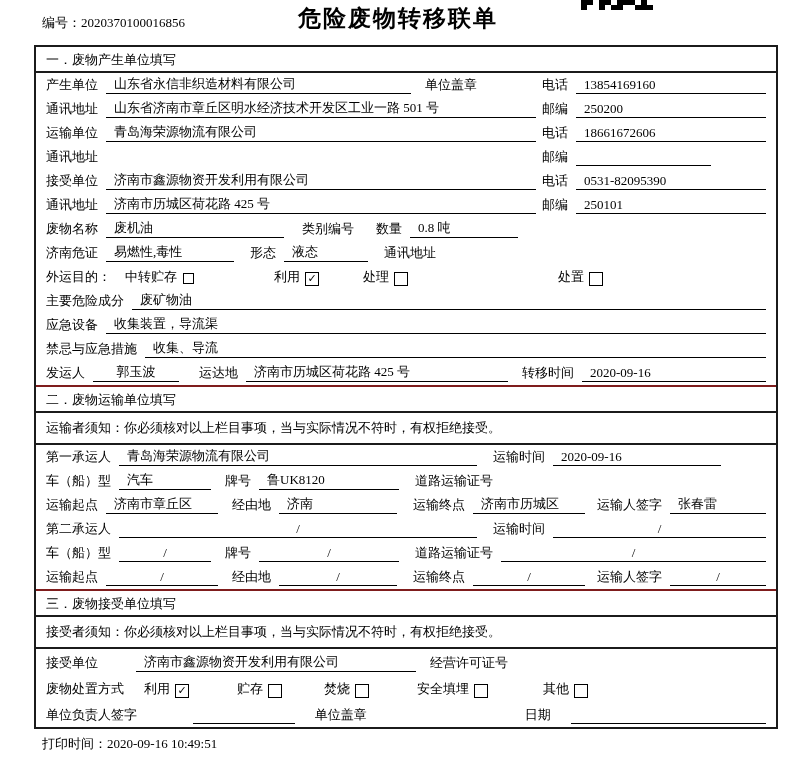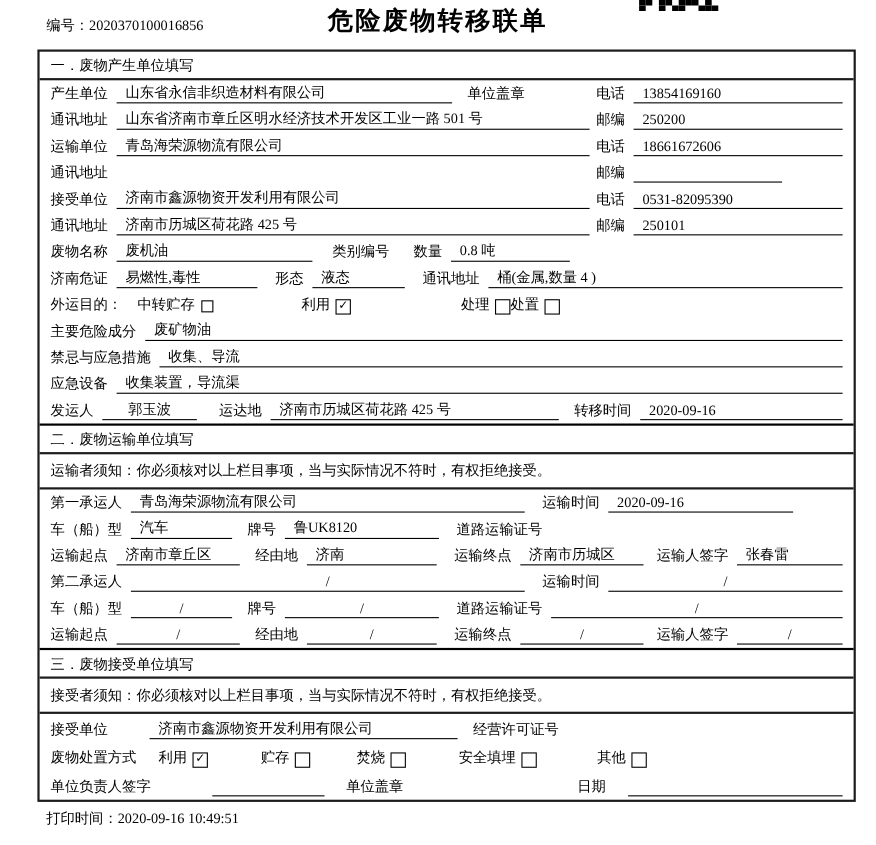--- a/index.html
+++ b/index.html
@@ -8,21 +8,21 @@
   .hdr{position:relative;height:45px;}
   .serial{position:absolute;left:42px;top:14px;white-space:nowrap;}
   .title{position:absolute;left:0;right:0;top:3px;text-align:center;
          font-size:23px;font-weight:bold;letter-spacing:2px;}
   .qr{position:absolute;left:581px;top:0;display:grid;
       grid-template-columns:repeat(12,6px);grid-auto-rows:5px;}
   .qr i{display:block;}
   .qr i.b{background:#000;}
   .tbl{margin-left:34px;width:744px;border:2px solid #1b1b1b;box-sizing:border-box;}
   .sh{font-weight:normal;padding:4px 10px 3px;border-bottom:2px solid #1b1b1b;height:17px;}
-  .sh.mid{border-top:2px solid #000000;}
+  .sh.mid{border-top:2px solid #7f1d1d;}
   .notice{padding:6px 10px 7px;border-bottom:2px solid #1b1b1b;height:17px;}
   .r{display:flex;align-items:flex-end;height:24px;padding:4px 10px 3px 10px;box-sizing:border-box;}
   .r3{height:26px;}
   .l{white-space:nowrap;margin-right:8px;}
   .v{border-bottom:1px solid #000;white-space:nowrap;padding:0 2px 0 8px;box-sizing:border-box;overflow:hidden;}
   .v.c{text-align:center;padding:0 2px;}
   .grow{flex:1;}
   .cb{display:inline-flex;width:12px;height:12px;border:1px solid #000;margin-left:5px;
       align-items:center;justify-content:center;font-size:11px;line-height:1;}
   .cb.sm{width:9px;height:9px;margin-left:6px;}
@@ -117,56 +117,55 @@
     <span class="l" style="margin-left:14px">数量</span>
     <span class="v" style="width:108px">0.8 吨</span>
   </div>
 
   <div class="r">
     <span class="l">济南危证</span>
     <span class="v" style="width:128px">易燃性,毒性</span>
     <span class="l" style="margin-left:16px">形态</span>
     <span class="v" style="width:84px">液态</span>
     <span class="l" style="margin-left:16px">通讯地址</span>
-    <span class="v grow">桶(金属,数量  4 )</span>
   </div>
 
   <div class="r">
     <span class="l">外运目的：</span>
     <span class="opt" style="margin-left:6px">
         <span>中转贮存</span>
         <span class="cb sm"></span>
       </span>
     <span class="opt" style="margin-left:80px">
         <span>利用</span>
         <span class="cb">✓</span>
       </span>
-    <span class="opt" style="margin-left:100px">
+    <span class="opt" style="margin-left:44px">
         <span>处理</span>
         <span class="cb"></span>
       </span>
-    <span class="opt" style="">
+    <span class="opt" style="margin-left:150px">
         <span>处置</span>
         <span class="cb"></span>
       </span>
   </div>
 
   <div class="r">
     <span class="l">主要危险成分</span>
     <span class="v grow">废矿物油</span>
   </div>
 
   <div class="r">
+    <span class="l">应急设备</span>
+    <span class="v grow">收集装置，导流渠</span>
+  </div>
+
+  <div class="r">
     <span class="l">禁忌与应急措施</span>
     <span class="v grow">收集、导流</span>
-  </div>
-
-  <div class="r">
-    <span class="l">应急设备</span>
-    <span class="v grow">收集装置，导流渠</span>
   </div>
 
   <div class="r">
     <span class="l">发运人</span>
     <span class="v c" style="width:86px">郭玉波</span>
     <span class="l" style="margin-left:20px">运达地</span>
     <span class="v" style="width:262px">济南市历城区荷花路 425 号</span>
     <span class="l" style="margin-left:14px">转移时间</span>
     <span class="v grow">2020-09-16</span>
   </div>

